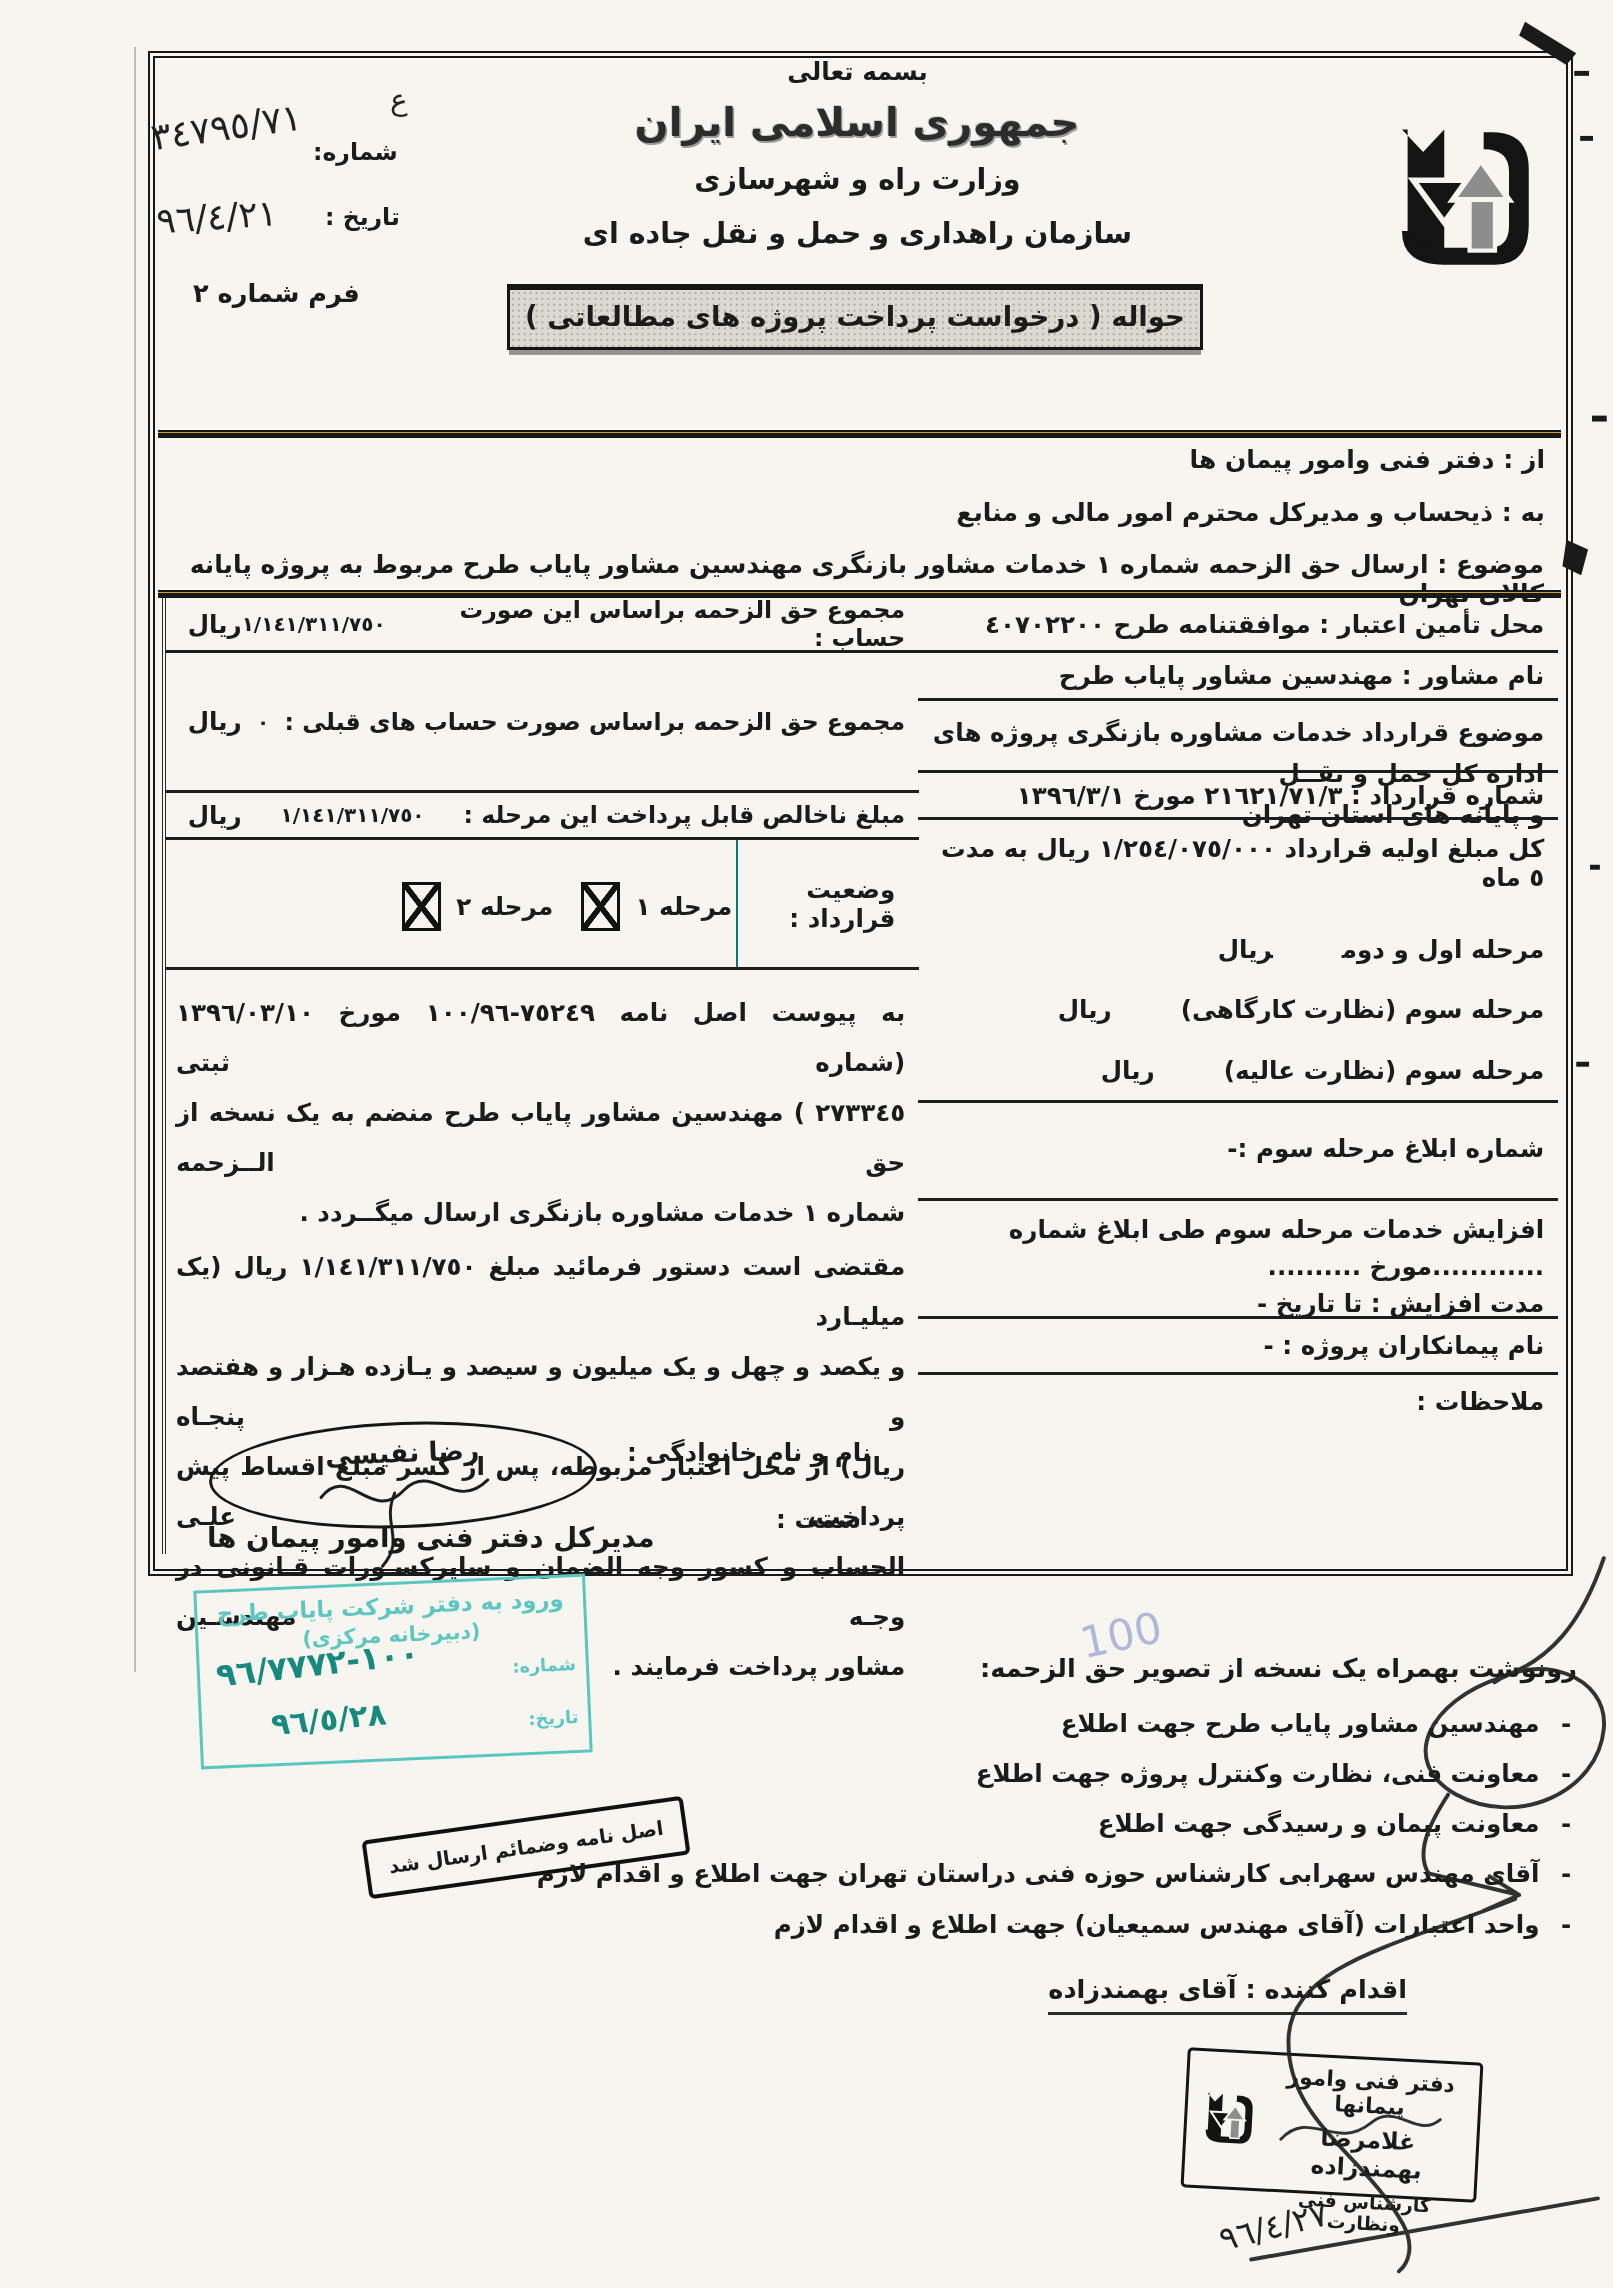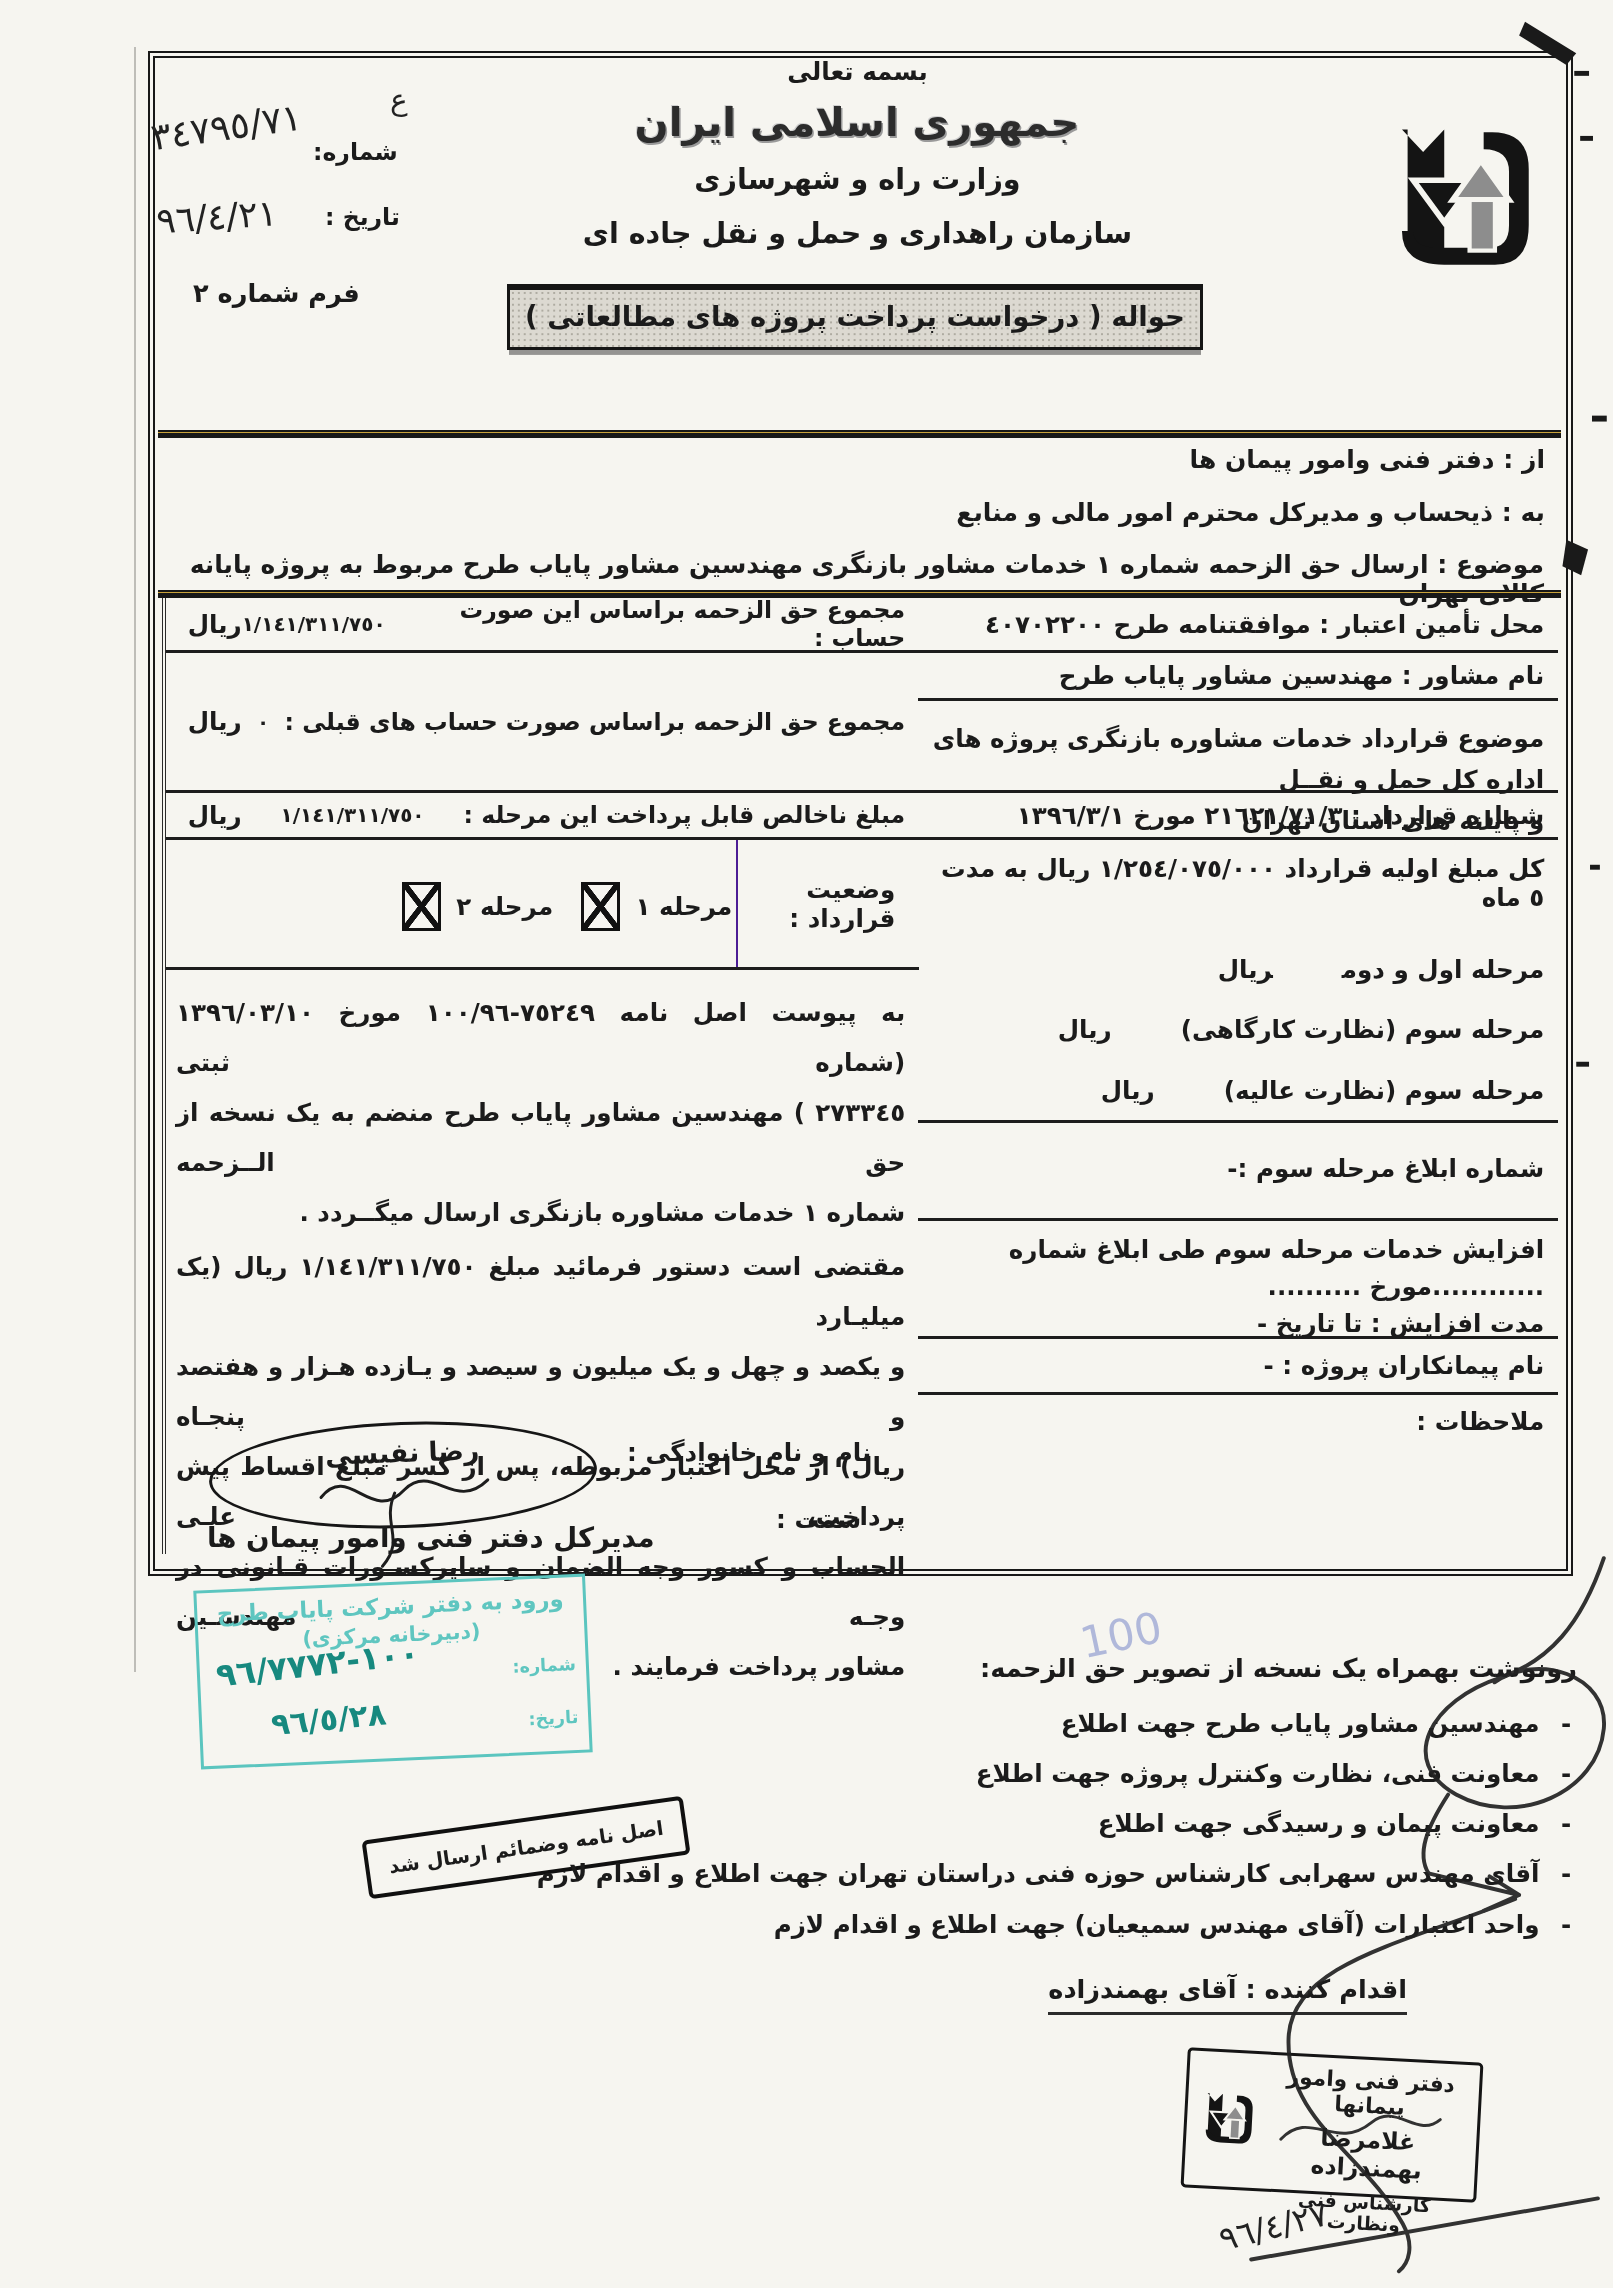--- a/index.html
+++ b/index.html
@@ -48,21 +48,21 @@
   .col{position:absolute;top:598px;}
   .col-right{left:918px;width:640px;}
   .col-left{left:162px;width:757px;border-left:4.9px double #2a2a2a;box-sizing:border-box;}
   .cell{box-sizing:border-box;border-bottom:3px solid #1d1d1d;font-size:24.6px;padding-right:13.8px;position:relative;}
   .cell.last{border-bottom:none;}
   .vcenter{display:flex;align-items:center;}
   .money{display:flex;align-items:center;justify-content:space-between;padding:0 13.8px 0 21.7px;}
   .money .val{font-size:20px;}
   .rial-gap{margin-right:69px;}
   .status{display:flex;}
-  .status .slabel{width:169px;border-left:2px solid #4c1d95;display:flex;align-items:center;justify-content:flex-start;padding-right:9.9px;box-sizing:border-box;padding-left:22px;}
+  .status .slabel{width:169px;border-left:2px solid #0f766e;display:flex;align-items:center;justify-content:flex-start;padding-right:9.9px;box-sizing:border-box;padding-left:22px;}
   .status .sboxes{flex:1;display:flex;align-items:center;gap:15.8px;padding-top:5.9px;}
   .xbox{width:33px;height:43px;border:3px solid #111;position:relative;flex:none;}
   .xbox::before{content:"";position:absolute;inset:0;
      background:linear-gradient(to bottom right,transparent 44%,#111 45% 55%,transparent 56%),
                 linear-gradient(to bottom left,transparent 44%,#111 45% 55%,transparent 56%);}
   .parbox{padding:17.7px 13.8px 0 9.9px;}
   .par-line{line-height:50px;text-align:justify;text-align-last:justify;font-size:24.6px;}
   .par-line.endline{text-align-last:right;}
   .par-line.gap-top{margin-top:3.9px;}
 
@@ -153,21 +153,21 @@
   <div class="lh subject">
     <span>موضوع :</span>
     <span>ارسال حق الزحمه شماره ١  خدمات مشاور بازنگری مهندسین مشاور پایاب طرح مربوط به پروژه پایانه کالای تهران</span>
   </div>
 
   <div class="hsep sep2"></div>
 
   <div class="col col-right">
     <div class="cell vcenter" style="height:55px;">محل تأمین اعتبار : موافقتنامه طرح  ٤٠٧٠٢٢٠٠</div>
     <div class="cell vcenter" style="height:48px;">نام مشاور : مهندسین مشاور پایاب طرح</div>
-    <div class="cell" style="height:92px;padding-top:17px;line-height:41px;">
+    <div class="cell" style="height:72px;padding-top:11px;line-height:41px;">
       <div>موضوع قرارداد خدمات مشاوره بازنگری پروژه های اداره کل حمل و نقــل</div>
       <div>و پایانه های استان تهران</div>
     </div>
     <div class="cell vcenter" style="height:47px;">شماره قرارداد :  ٢١٦٢١/٧١/٣  مورخ  ١٣٩٦/٣/١</div>
     <div class="cell" style="height:269px;">
       <div style="margin-top:13.8px;">کل مبلغ اولیه قرارداد ١/٢٥٤/٠٧٥/٠٠٠ ریال به مدت ٥  ماه</div>
       <div style="margin-top:43px;">
         <span>مرحله اول و دوم</span><span class="rial-gap">ریال</span>
       </div>
       <div style="margin-top:31.5px;">

